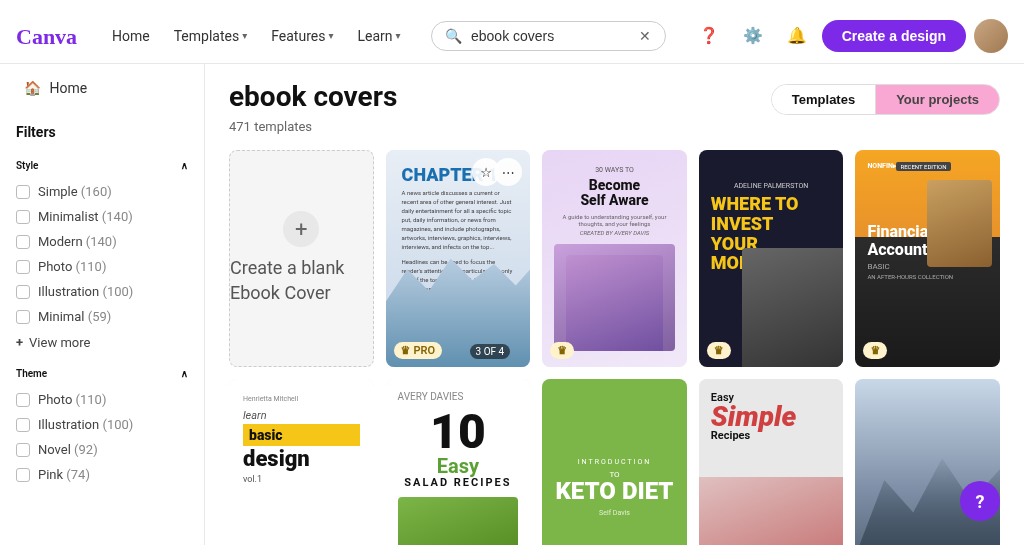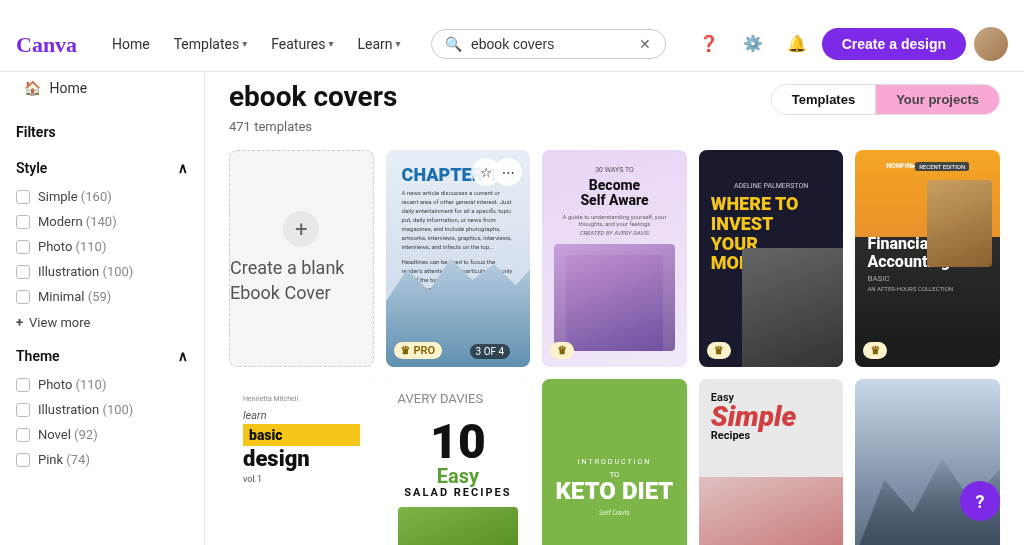--- a/index.html
+++ b/index.html
@@ -7,21 +7,21 @@
 
     
     .header {
       display: flex;
       align-items: center;
       padding: 0 16px;
       height: 56px;
       border-bottom: 1px solid #e8e8e8;
       gap: 8px;
       position: fixed;
-      top: 16px; left: 0; right: 0;
+      top: 8px; left: 0; right: 0;
       background: #fff;
       z-index: 100;
     }
     .logo {
       display: flex;
       align-items: center;
       margin-right: 8px;
     }
     .nav-links {
       display: flex;
@@ -130,21 +130,21 @@
       font-weight: 700;
       padding: 8px 16px 12px 16px;
       color: #111;
     }
     .filter-section { margin-bottom: 4px; }
     .filter-section-header {
       display: flex;
       align-items: flex-end;
       justify-content: space-between;
       padding: 8px 16px;
-      font-size: 14px;
+      font-size: 10px;
       font-weight: 600;
       color: #111;
       cursor: pointer;
       gap: 10px;
     }
     .filter-option {
       display: flex;
       align-items: center;
       gap: 8px;
       padding: 5px 16px;
@@ -429,23 +429,23 @@
       background: linear-gradient(180deg, #f5a623 0%, #e8922b 40%, #2c2c2c 40%, #1a1a1a 100%);
       position: relative;
       width: 100%; height: 100%;
       display: flex;
       flex-direction: column;
       padding: 12px;
       overflow: hidden;
     }
     .card-financial .fin-top {
       display: flex;
-      justify-content: center;
+      justify-content: flex-start;
       align-items: flex-start;
-      margin-bottom: 16px;
+      margin-bottom: 4px;
     }
     .card-financial .fin-logo { font-size: 7px; color: #fff; font-weight: 700; }
     .card-financial .fin-edition { font-size: 6px; color: #fff; background: #444; padding: 1px 4px; border-radius: 2px; }
     .card-financial .fin-title {
       font-size: 16px;
       font-weight: 800;
       color: #fff;
       margin-top: 40%;
       line-height: 1.1;
     }
@@ -509,23 +509,23 @@
       background: #fff;
       position: relative;
       width: 100%; height: 100%;
       display: flex;
       flex-direction: column;
       padding: 12px;
       overflow: hidden;
       align-items: center;
     }
     .card-salad .sal-author {
-      font-size: 13px;
+      font-size: 10px;
       color: #888;
-      margin-bottom: 12px;
+      margin-bottom: 6px;
       align-self: flex-start;
     }
     .card-salad .sal-num {
       font-size: 48px;
       font-weight: 900;
       color: #111;
       line-height: 1;
     }
     .card-salad .sal-easy {
       font-size: 20px;
@@ -708,20 +708,24 @@
       <div class="filter-section-header">
         <span>Style</span>
         <span>∧</span>
       </div>
       <div class="filter-option">
         <div class="filter-checkbox"></div>
         <span>Simple <span style="color:#888">(160)</span></span>
       </div>
       <div class="filter-option">
         <div class="filter-checkbox"></div>
+        <span>Minimalist <span style="color:#888">(140)</span></span>
+      </div>
+      <div class="filter-option">
+        <div class="filter-checkbox"></div>
         <span>Modern <span style="color:#888">(140)</span></span>
       </div>
       <div class="filter-option">
         <div class="filter-checkbox"></div>
         <span>Photo <span style="color:#888">(110)</span></span>
       </div>
       <div class="filter-option">
         <div class="filter-checkbox"></div>
         <span>Illustration <span style="color:#888">(100)</span></span>
       </div>

